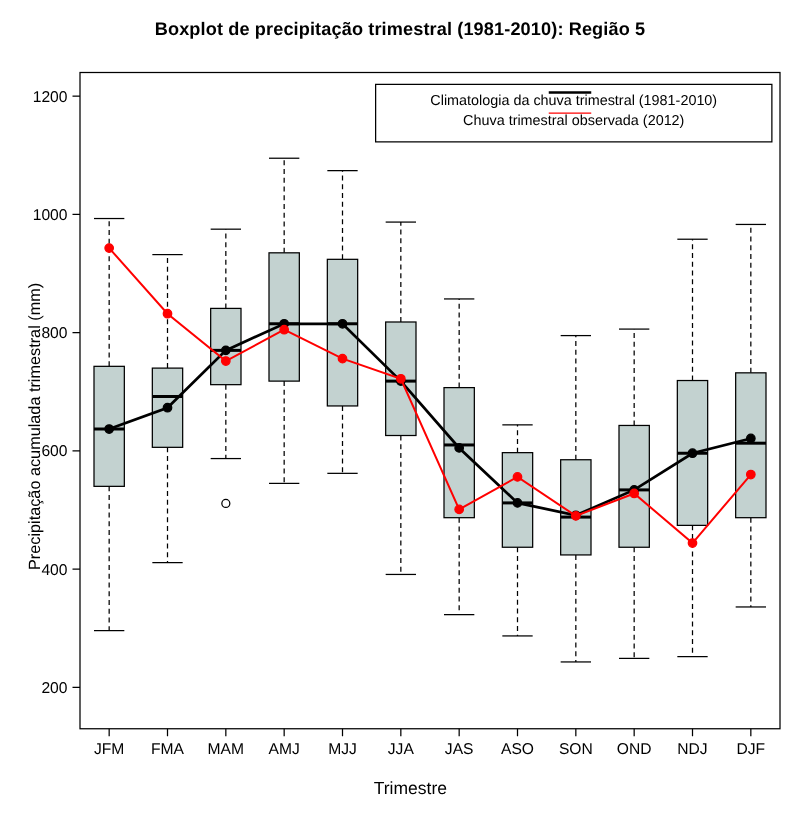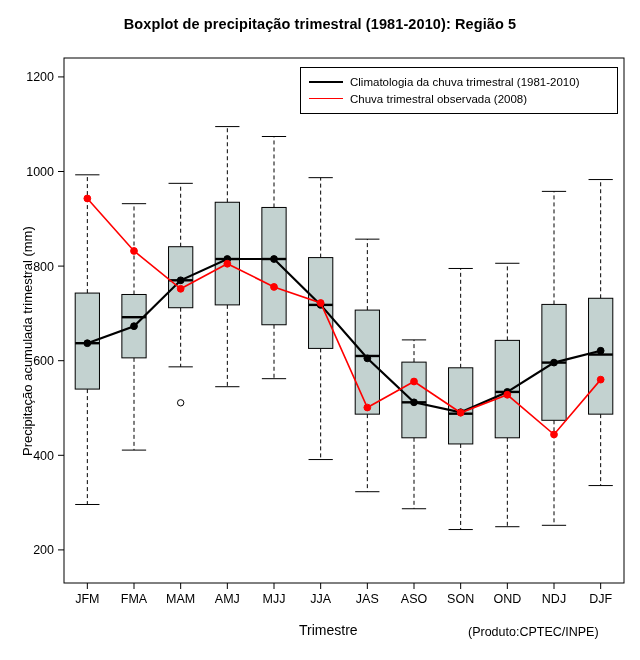--- a/index.html
+++ b/index.html
@@ -53,20 +53,21 @@
     position: absolute;
     border: 1px solid #000000;
     background: #ffffff;
     padding: 5px 8px 6px 8px;
     box-sizing: border-box;
   }
   .legend-row {
     display: flex;
     align-items: center;
     height: 17px;
+    flex-direction: column;
   }
   .legend-swatch {
     width: 34px;
     height: 0;
     border-top-width: 2px;
     border-top-style: solid;
     margin-right: 7px;
     flex: none;
   }
   .legend-label {
@@ -76,21 +77,20 @@
 </style>
 </head>
 <body>
 
 <div id="chart-root">
 
   <div class="chart-title">Boxplot de precipitação trimestral (1981-2010): Região 5</div>
 
   <div class="ylabel" id="ylabel-el" style="left: 20px; top: 455.5px;">Precipitação acumulada trimestral (mm)</div>
   <div class="xlabel" id="xlabel-el" style="left: 299px; top: 622px; text-align: right;">Trimestre</div>
-  <div class="credit" id="credit-el" style="left: 468px; top: 625px;">(Produto:CPTEC/INPE)</div>
 
   <svg id="plot-svg" width="640" height="660">
       <rect x="64" y="58" width="560" height="525" fill="none" stroke="#000" stroke-width="1"></rect>
       <line x1="58" y1="549.8918918918919" x2="64" y2="549.8918918918919" stroke="#000" stroke-width="1"></line>
       <text x="54" y="554.3918918918919" text-anchor="end" font-size="12.5" font-family="&quot;Liberation Sans&quot;, sans-serif" fill="#000">200</text>
       <line x1="58" y1="455.2972972972973" x2="64" y2="455.2972972972973" stroke="#000" stroke-width="1"></line>
       <text x="54" y="459.7972972972973" text-anchor="end" font-size="12.5" font-family="&quot;Liberation Sans&quot;, sans-serif" fill="#000">400</text>
       <line x1="58" y1="360.7027027027027" x2="64" y2="360.7027027027027" stroke="#000" stroke-width="1"></line>
       <text x="54" y="365.2027027027027" text-anchor="end" font-size="12.5" font-family="&quot;Liberation Sans&quot;, sans-serif" fill="#000">600</text>
       <line x1="58" y1="266.10810810810807" x2="64" y2="266.10810810810807" stroke="#000" stroke-width="1"></line>
@@ -248,17 +248,17 @@
       <circle cx="600.6666666666666" cy="379.62162162162167" r="3.4" fill="#ff0000" stroke="#ff0000" stroke-width="1"></circle>
     </svg>
 
   <div class="legend-box" id="legend-box" style="left: 300px; top: 67px; width: 318px;">
     <div class="legend-row">
       <span class="legend-swatch" id="legend-sw-0" style="border-top-color: rgb(0, 0, 0); border-top-width: 2.4px;"></span>
       <span class="legend-label">Climatologia da chuva trimestral (1981-2010)</span>
     </div>
     <div class="legend-row">
       <span class="legend-swatch" id="legend-sw-1" style="border-top-color: rgb(255, 0, 0); border-top-width: 1.6px;"></span>
-      <span class="legend-label">Chuva trimestral observada (2008)</span>
+      <span class="legend-label">Chuva trimestral observada (2012)</span>
     </div>
   </div>
 
 </div>
 
 </body></html>

